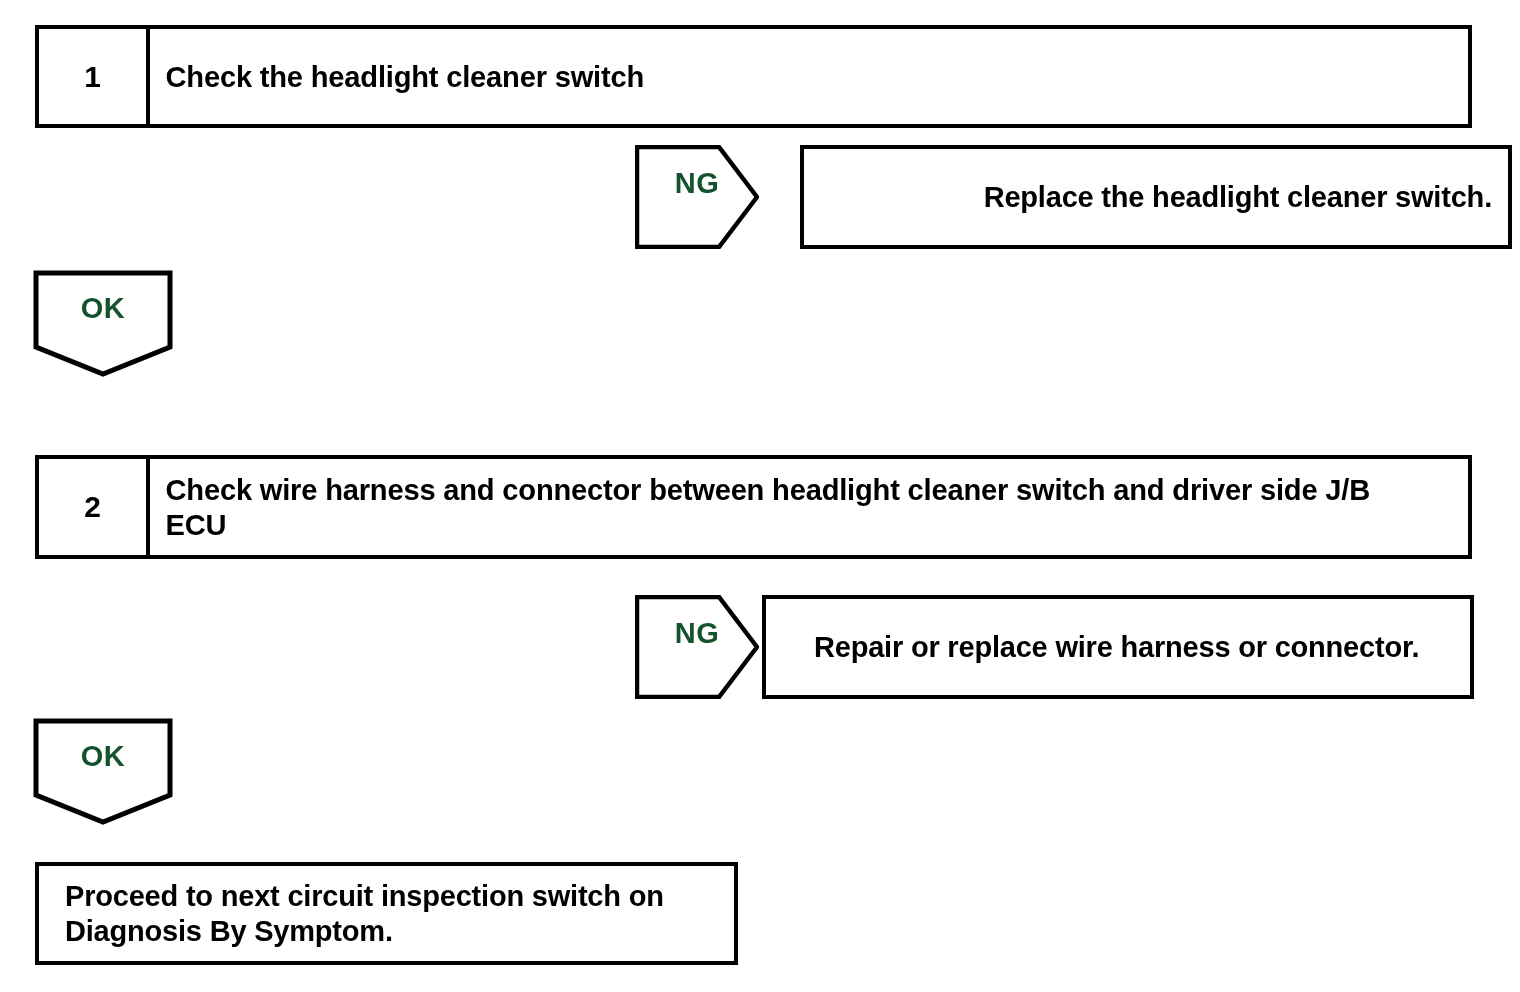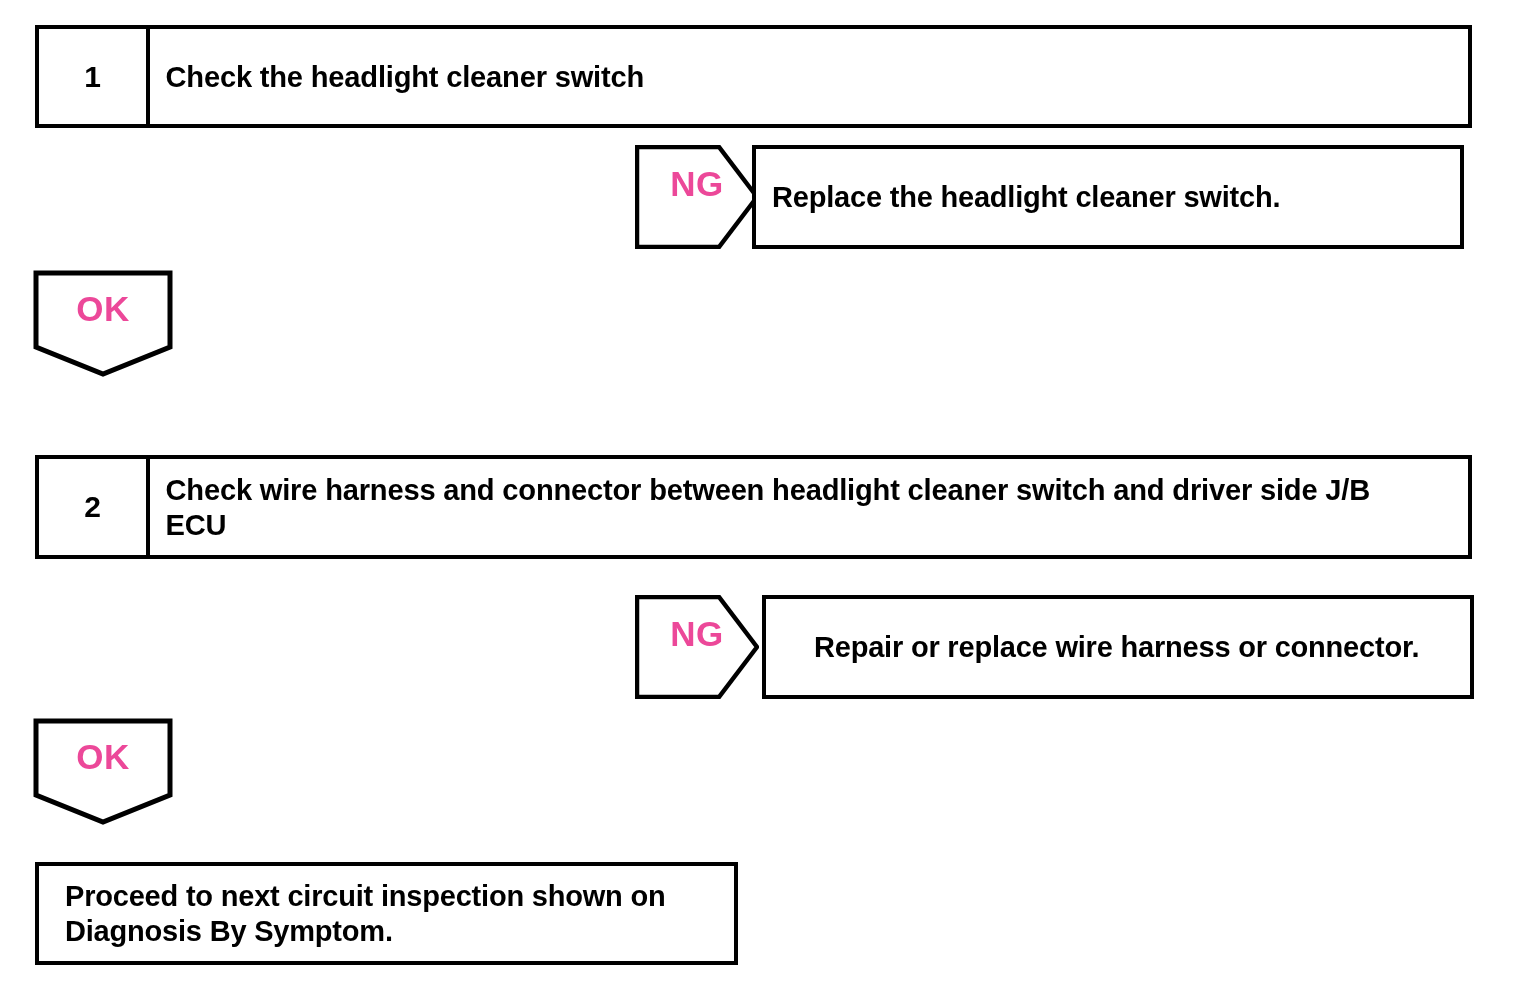--- a/index.html
+++ b/index.html
@@ -116,44 +116,44 @@
   }
   .ok-label {
     position: absolute;
     left: 0;
     top: 0;
     width: 100%;
     height: 77px;
     display: flex;
     align-items: center;
     justify-content: center;
-    font-size: 35px;
+    font-size: 29px;
     font-weight: bold;
-    color: #ec4899;
+    color: #14532d;
     letter-spacing: 0.5px;
   }
 </style>
 </head>
 <body>
 
 <div id="page">
 
   <div class="step-box" style="left:35px; top:25px; width:1437px; height:103px;">
     <div class="step-num">1</div>
     <div class="step-text">Check the headlight cleaner switch</div>
   </div>
 
   <div class="ng-arrow" style="left:635px; top:145px; width:124px; height:104px;">
     <svg viewBox="0 0 124 104" preserveAspectRatio="none" aria-hidden="true">
       <polygon points="2,2 84,2 122,52 84,102 2,102" fill="#ffffff" stroke="#000000" stroke-width="4.5" stroke-linejoin="miter"></polygon>
     </svg>
     <div class="ok-label ng-label">NG</div>
   </div>
 
-  <div class="result-box" style="left:752px; top:145px; width:712px; height:104px;">
+  <div class="result-box" style="left:800px; top:145px; width:712px; height:104px;justify-content:flex-end;">
     <span>Replace the headlight cleaner switch.</span>
   </div>
 
   <div class="ok-pent" style="left:33px; top:270px; width:140px; height:107px;">
     <svg viewBox="0 0 140 107" preserveAspectRatio="none" aria-hidden="true">
       <polygon points="3,3 137,3 137,77 70,104 3,77" fill="#ffffff" stroke="#000000" stroke-width="5" stroke-linejoin="miter"></polygon>
     </svg>
     <div class="ok-label">OK</div>
   </div>
 
@@ -174,16 +174,16 @@
   </div>
 
   <div class="ok-pent" style="left:33px; top:718px; width:140px; height:107px;">
     <svg viewBox="0 0 140 107" preserveAspectRatio="none" aria-hidden="true">
       <polygon points="3,3 137,3 137,77 70,104 3,77" fill="#ffffff" stroke="#000000" stroke-width="5" stroke-linejoin="miter"></polygon>
     </svg>
     <div class="ok-label">OK</div>
   </div>
 
   <div class="result-box two-line" style="left:35px; top:862px; width:703px; height:103px;">
-    <span>Proceed to next circuit inspection shown on Diagnosis By Symptom.</span>
+    <span>Proceed to next circuit inspection switch on Diagnosis By Symptom.</span>
   </div>
 
 </div>
 
 </body></html>

